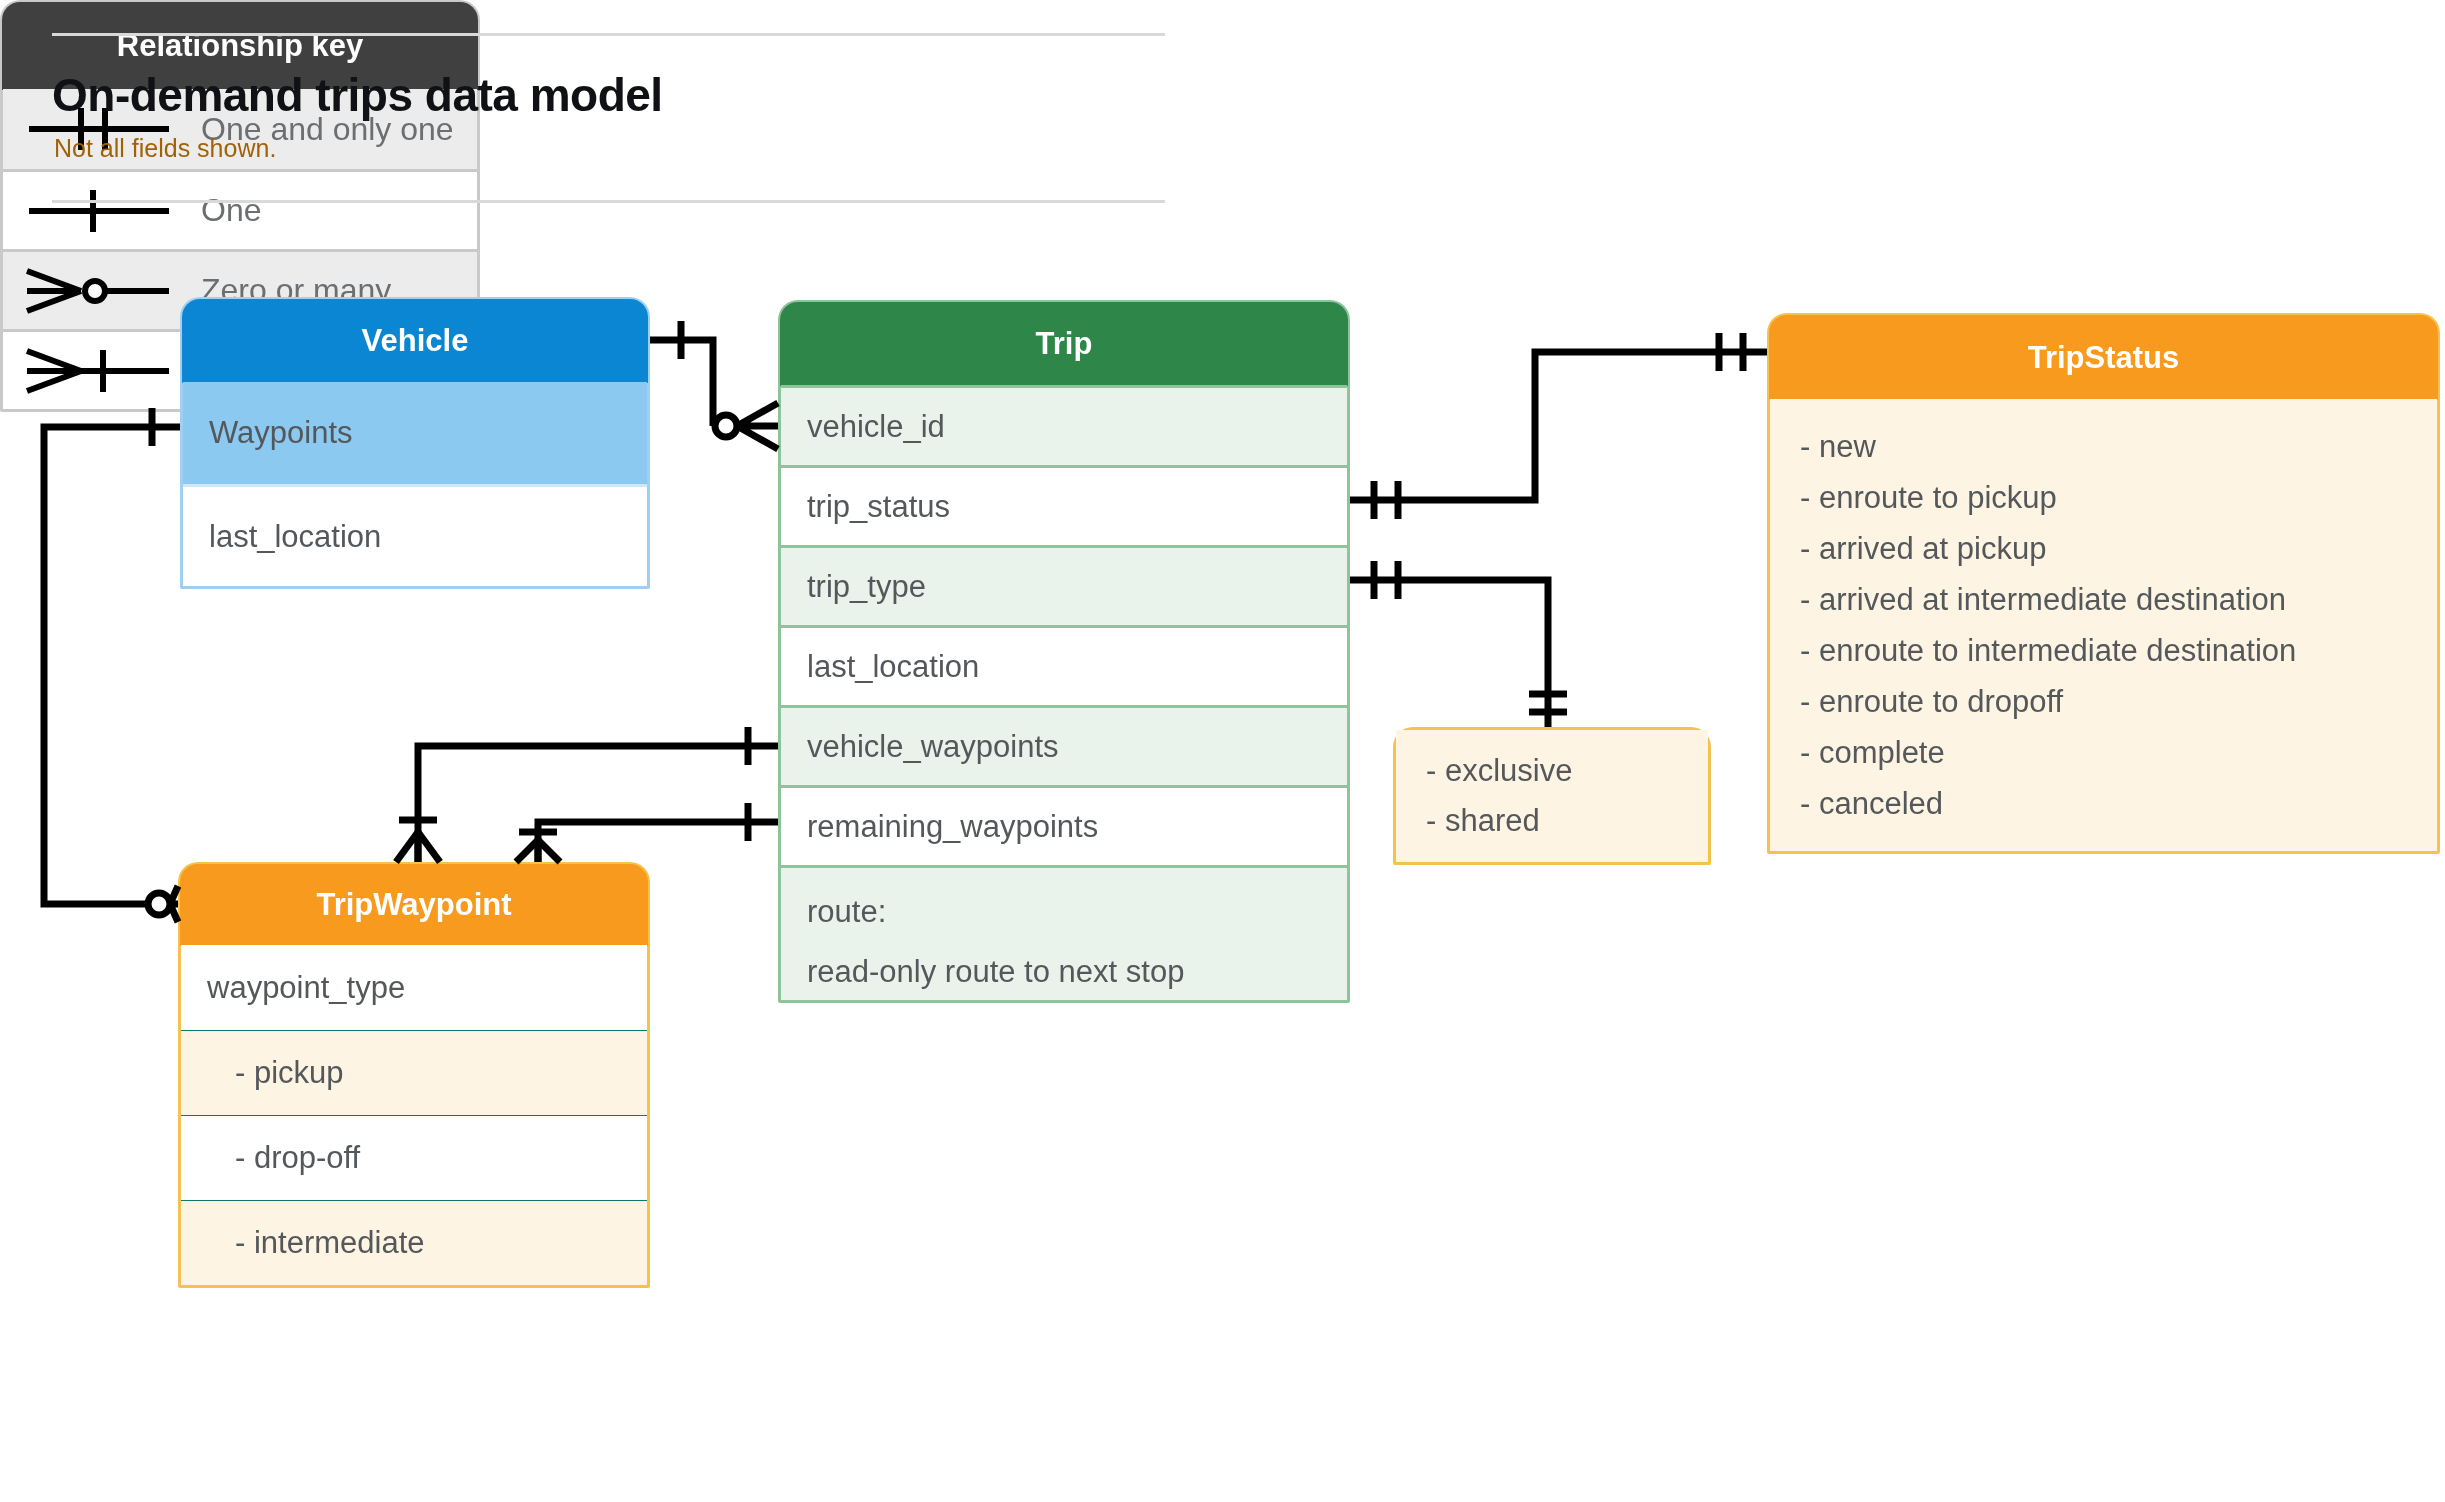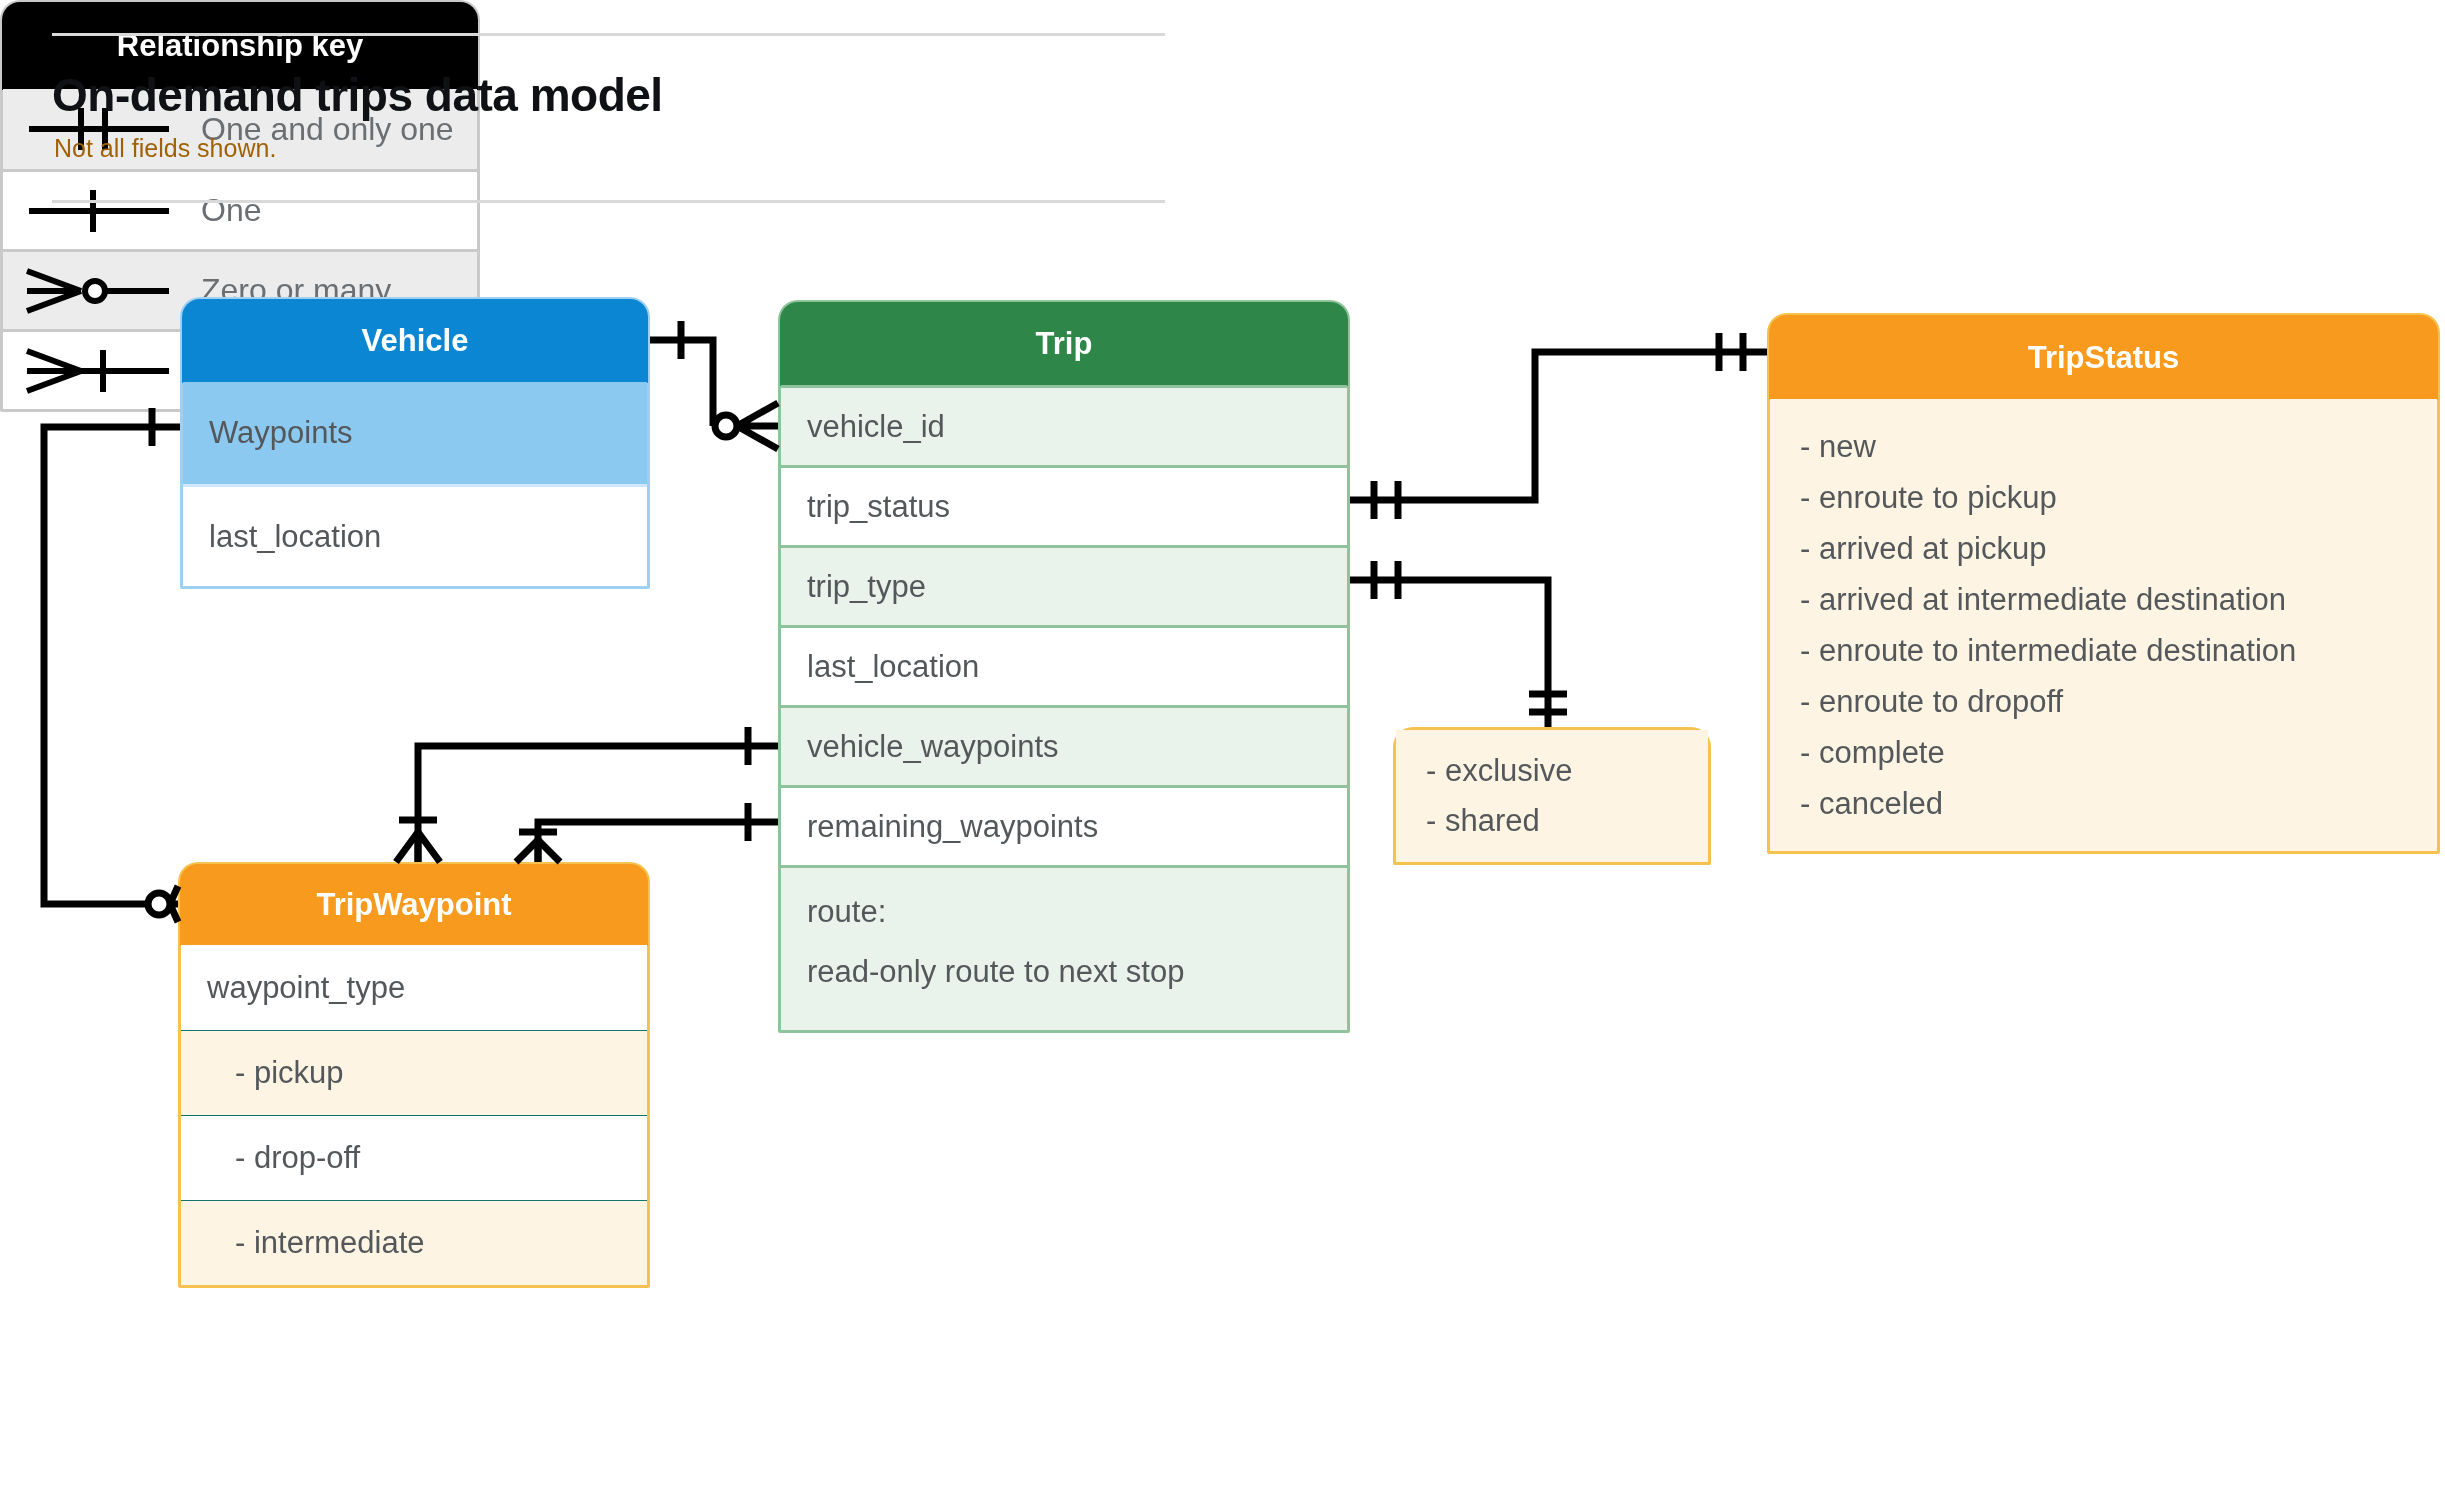--- a/index.html
+++ b/index.html
@@ -23,21 +23,21 @@
   #vehicle{left:180px;top:297px;width:470px;border:3px solid #9fd0f2;background:#fff;}
   #vehicle .hdr{height:84px;background:#0b86d3;margin:-1px;}
   #vehicle .row{height:102px;border-top:3px solid #cfe7f8;}
   #vehicle .row.highlight{background:#8cc9f0;border-top:none;}
 
   
   #trip{left:778px;top:300px;width:572px;border:3px solid #8ec39c;background:#fff;}
   #trip .hdr{height:84px;background:#2e8649;margin:-1px;}
   #trip .row{height:80px;border-top:3px solid #8ec39c;}
   #trip .row.tint{background:#e9f3ec;}
-  #trip .routecell{box-sizing:border-box;height:165px;background:#e9f3ec;border-top:3px solid #8ec39c;
+  #trip .routecell{box-sizing:border-box;height:135px;background:#e9f3ec;border-top:3px solid #8ec39c;
     font-size:31px;color:#54585b;padding:26px 26px 0 26px;}
   #trip .routecell .l2{margin-top:24px;}
 
   
   .orangebox{border:3px solid #f6c24f;background:#fff;}
   .orangebox .hdr{background:#f89a1d;margin:-1px;}
 
   #tripstatus{left:1767px;top:313px;width:673px;}
   #tripstatus .hdr{height:85px;}
   #tripstatus .listbody{height:452px;background:#fdf4e3;display:flex;flex-direction:column;justify-content:center;}
@@ -49,21 +49,21 @@
   #triptype .item{line-height:50px;}
 
   #tripwaypoint{left:178px;top:862px;width:472px;}
   #tripwaypoint .hdr{height:82px;}
   #tripwaypoint .row{height:85px;border-top:1px solid #0f766e;}
   #tripwaypoint .row.tint{background:#fdf4e3;}
   #tripwaypoint .row:nth-child(2){border-top:none;}
 
   
   #key{left:1490px;top:1062px;width:474px;border:3px solid #c9c9c9;background:#fff;border-radius:20px 20px 2px 2px;}
-  #key .hdr{height:88px;background:#000000;margin:-1px;}
+  #key .hdr{height:88px;background:#404040;margin:-1px;}
   #key .krow{box-sizing:border-box;height:80px;display:flex;align-items:center;padding-left:20px;
     border-top:3px solid #c9c9c9;background:#fff;}
   #key .krow:nth-child(even){background:#ececec;}
   #key .krow:nth-child(2){border-top:none;}
   #key .klabel{margin-left:28px;font-size:32px;color:#6b6f72;}
   #key svg{flex:0 0 auto;}
 
   #wires{position:absolute;left:0;top:0;width:2445px;height:1502px;pointer-events:none;}
   #wires path, #wires line{stroke:#000;stroke-width:7;fill:none;}
   #wires circle{stroke:#000;stroke-width:7;fill:#fff;}

